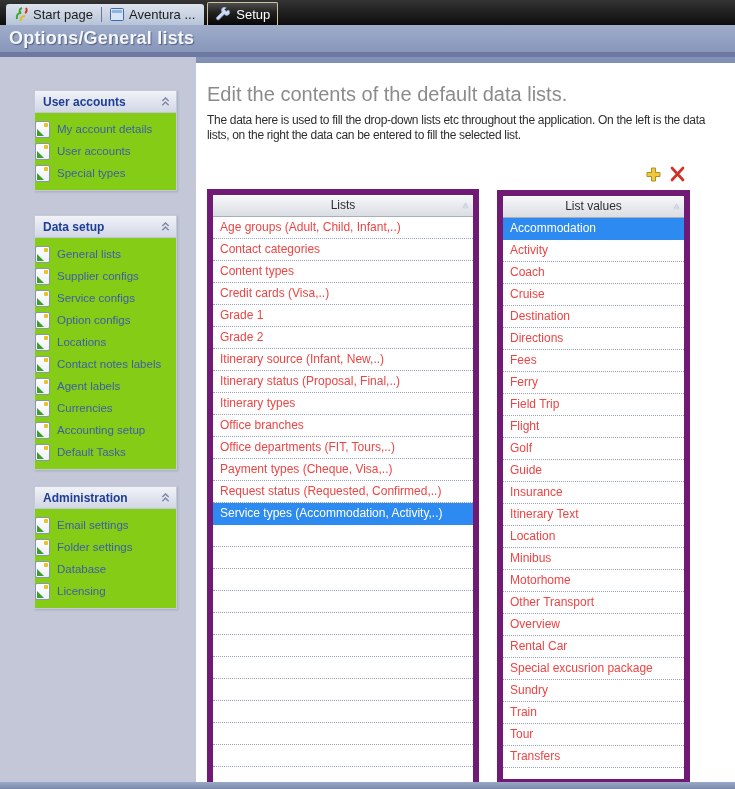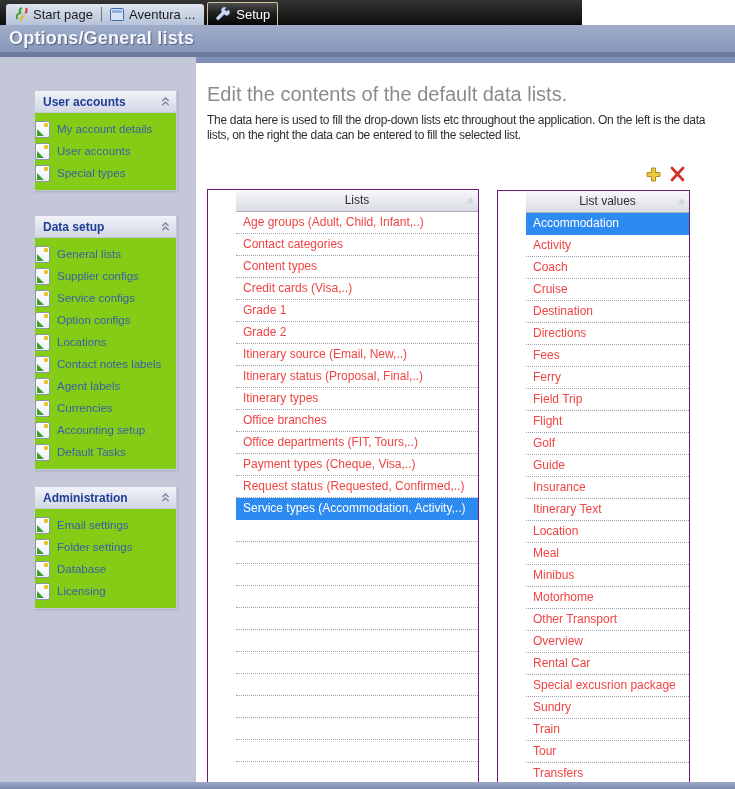--- a/index.html
+++ b/index.html
@@ -1,21 +1,21 @@
 <!DOCTYPE html>
 <html style="--sel: #2C8AF0; --add: #F0C840; --del: #CF3227;"><head>
 <meta charset="utf-8">
 <style>
   :root{ --sel:#2C8AF0; --add:#F0C840; --del:#CF3227; }
   html,body{margin:0;padding:0;}
   body{font-family:"Liberation Sans",sans-serif;}
   .screen{position:relative;width:735px;height:789px;background:#fff;overflow:hidden;}
 
   
-  .tabstrip{position:absolute;left:0;top:0;width:582px;height:25px;
+  .tabstrip{position:absolute;left:0;top:0;width:735px;height:25px;
     background:linear-gradient(#343434,#0d0d0d);display:flex;align-items:flex-end;
     padding-left:6px;box-sizing:border-box;}
   .lightgroup{display:flex;align-items:center;height:21px;
     background:linear-gradient(#dde4ee,#b7c3d8);border-radius:3px 3px 0 0;padding:0 2px;}
   .tab{height:21px;display:flex;align-items:center;gap:5px;padding:0 7px;
     font-size:13px;color:#1c1c1c;cursor:pointer;white-space:nowrap;}
   .tabsep{width:1px;height:15px;background:#6f7a90;margin:0 1px;}
   .tab.active{background:linear-gradient(#4d4d4d 0%,#202020 45%,#070707 100%);
     color:#fff;border:1px solid #cfc29c;border-bottom:none;height:22px;margin-left:3px;
     border-radius:2px 2px 0 0;}
@@ -48,21 +48,21 @@
     border-bottom:7px solid #3f9e2a;border-right:7px solid transparent;}
 
   
   .mainhead{position:absolute;left:207px;top:83px;font-size:20px;color:#8b8b8b;}
   .maindesc{position:absolute;left:207px;top:113px;width:520px;font-size:12px;
     letter-spacing:-0.3px;color:#2e2e2e;line-height:1.28;}
   .toolbar{position:absolute;left:645px;top:165px;display:flex;gap:6px;align-items:center;}
   .tbtn{cursor:pointer;display:flex;align-items:center;}
 
   
-  .dtable{position:absolute;background:#fff;border:1px solid #701a75;box-sizing:border-box;overflow:hidden;padding-left:28px;}
+  .dtable{position:absolute;background:#fff;border:6px solid #701a75;box-sizing:border-box;overflow:hidden;}
   #lists-table{left:207px;top:189px;width:272px;height:600px;}
   #values-table{left:497px;top:190px;width:193px;height:595px;}
   .thead{height:21px;background:linear-gradient(#f7f8fa,#dadde3);
     border-bottom:1px solid #a9aeba;box-shadow:inset 0 1px 0 #fff;
     position:relative;text-align:center;font-size:12px;color:#2e2e2e;line-height:21px;cursor:pointer;}
   .sortico{position:absolute;right:3px;top:0;font-size:9px;color:#d6dae4;
     text-shadow:0 0 1px #8e97ad;line-height:21px;}
   .trow{height:21px;line-height:21px;border-bottom:1px dotted #98a2bd;padding-left:7px;
     font-size:12px;color:#ef4444;white-space:nowrap;overflow:hidden;cursor:default;}
   .trow.selected{background:var(--sel);color:#fff;border-bottom:1px solid var(--sel);}
@@ -137,21 +137,21 @@
       <span>Lists</span>
       <span class="sortico">▲</span>
     </div>
     <div class="tbody">
         <div class="trow">Age groups (Adult, Child, Infant,..)</div>
         <div class="trow">Contact categories</div>
         <div class="trow">Content types</div>
         <div class="trow">Credit cards (Visa,..)</div>
         <div class="trow">Grade 1</div>
         <div class="trow">Grade 2</div>
-        <div class="trow">Itinerary source (Email, New,..)</div>
+        <div class="trow">Itinerary source (Infant, New,..)</div>
         <div class="trow">Itinerary status (Proposal, Final,..)</div>
         <div class="trow">Itinerary types</div>
         <div class="trow">Office branches</div>
         <div class="trow">Office departments (FIT, Tours,..)</div>
         <div class="trow">Payment types (Cheque, Visa,..)</div>
         <div class="trow">Request status (Requested, Confirmed,..)</div>
         <div class="trow selected">Service types (Accommodation, Activity,..)</div>
         <div class="trow empty"></div>
         <div class="trow empty"></div>
         <div class="trow empty"></div>
@@ -181,21 +181,20 @@
         <div class="trow">Directions</div>
         <div class="trow">Fees</div>
         <div class="trow">Ferry</div>
         <div class="trow">Field Trip</div>
         <div class="trow">Flight</div>
         <div class="trow">Golf</div>
         <div class="trow">Guide</div>
         <div class="trow">Insurance</div>
         <div class="trow">Itinerary Text</div>
         <div class="trow">Location</div>
-        <div class="trow">Meal</div>
         <div class="trow">Minibus</div>
         <div class="trow">Motorhome</div>
         <div class="trow">Other Transport</div>
         <div class="trow">Overview</div>
         <div class="trow">Rental Car</div>
         <div class="trow">Special excusrion package</div>
         <div class="trow">Sundry</div>
         <div class="trow">Train</div>
         <div class="trow">Tour</div>
         <div class="trow">Transfers</div>

